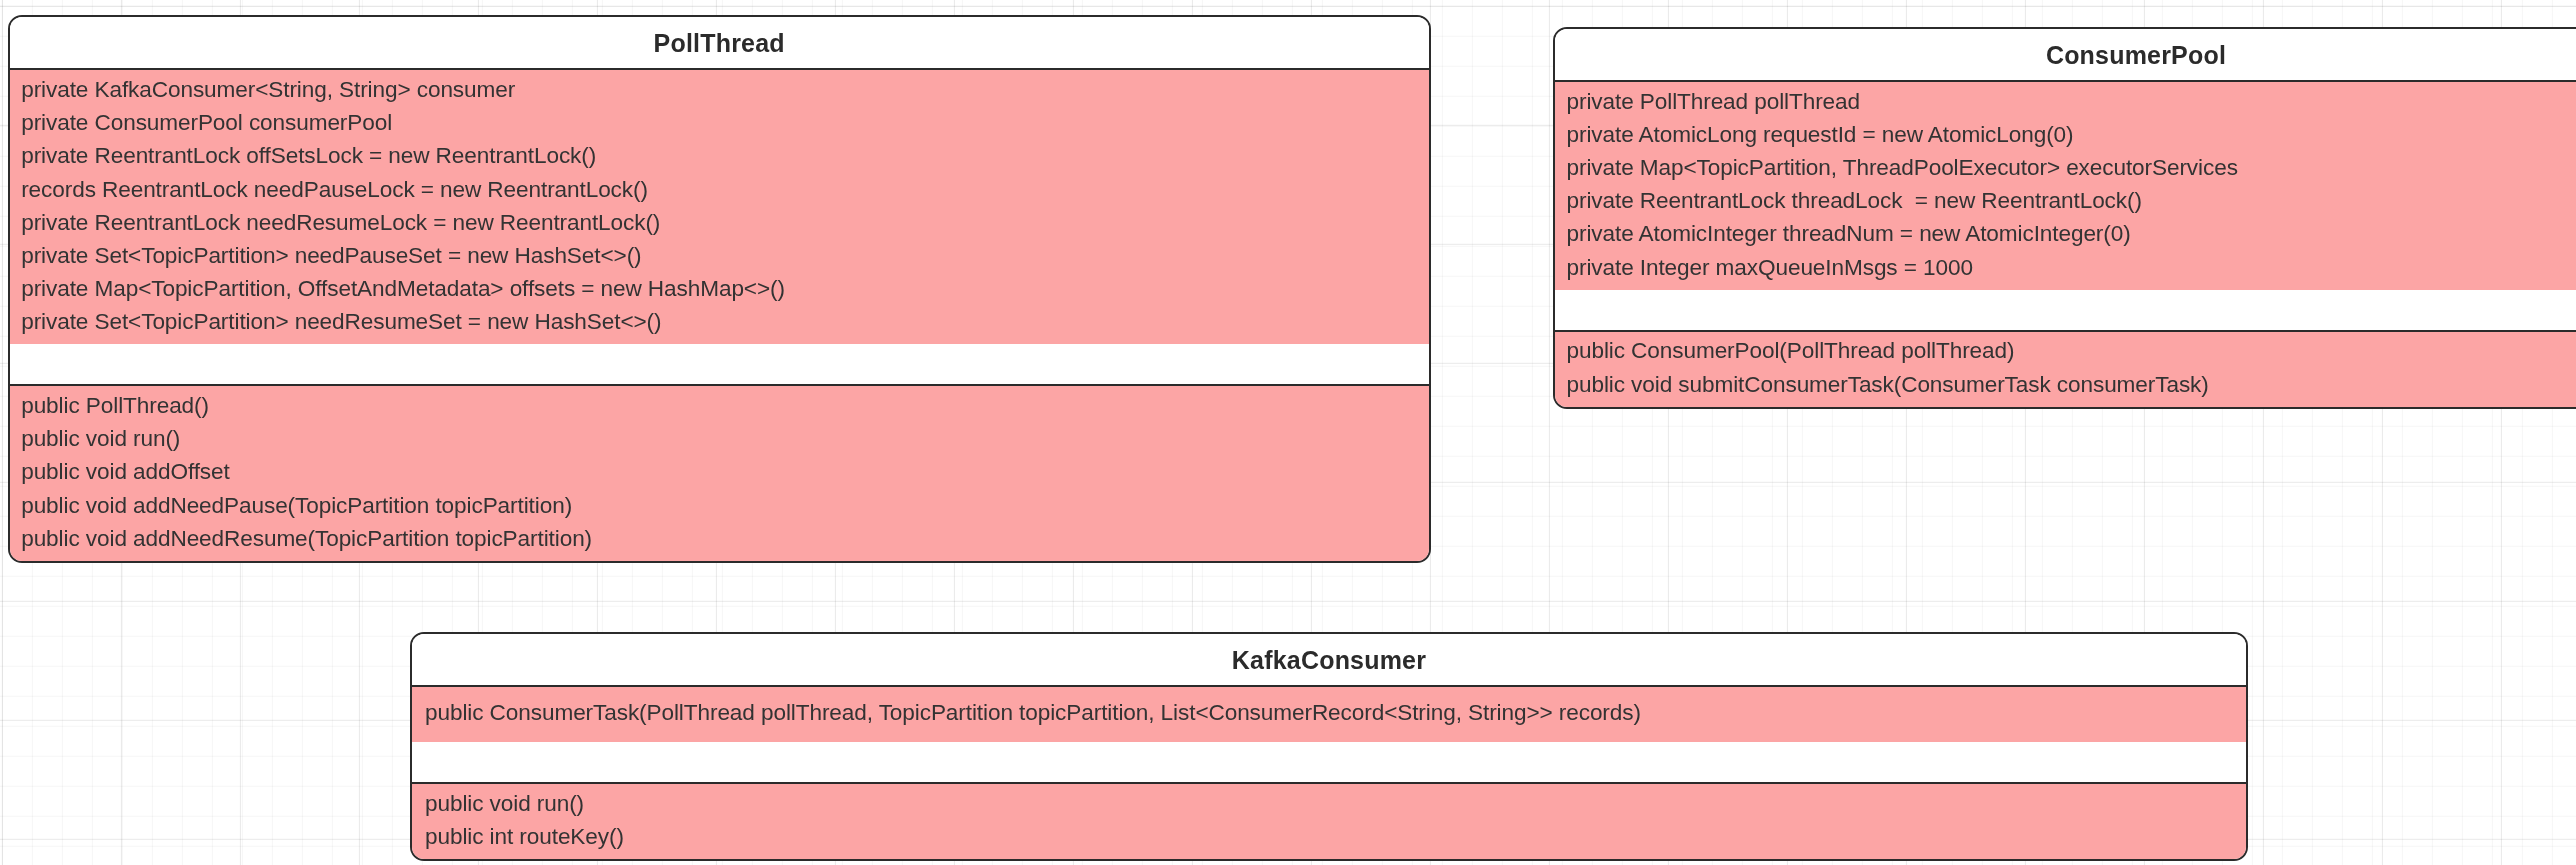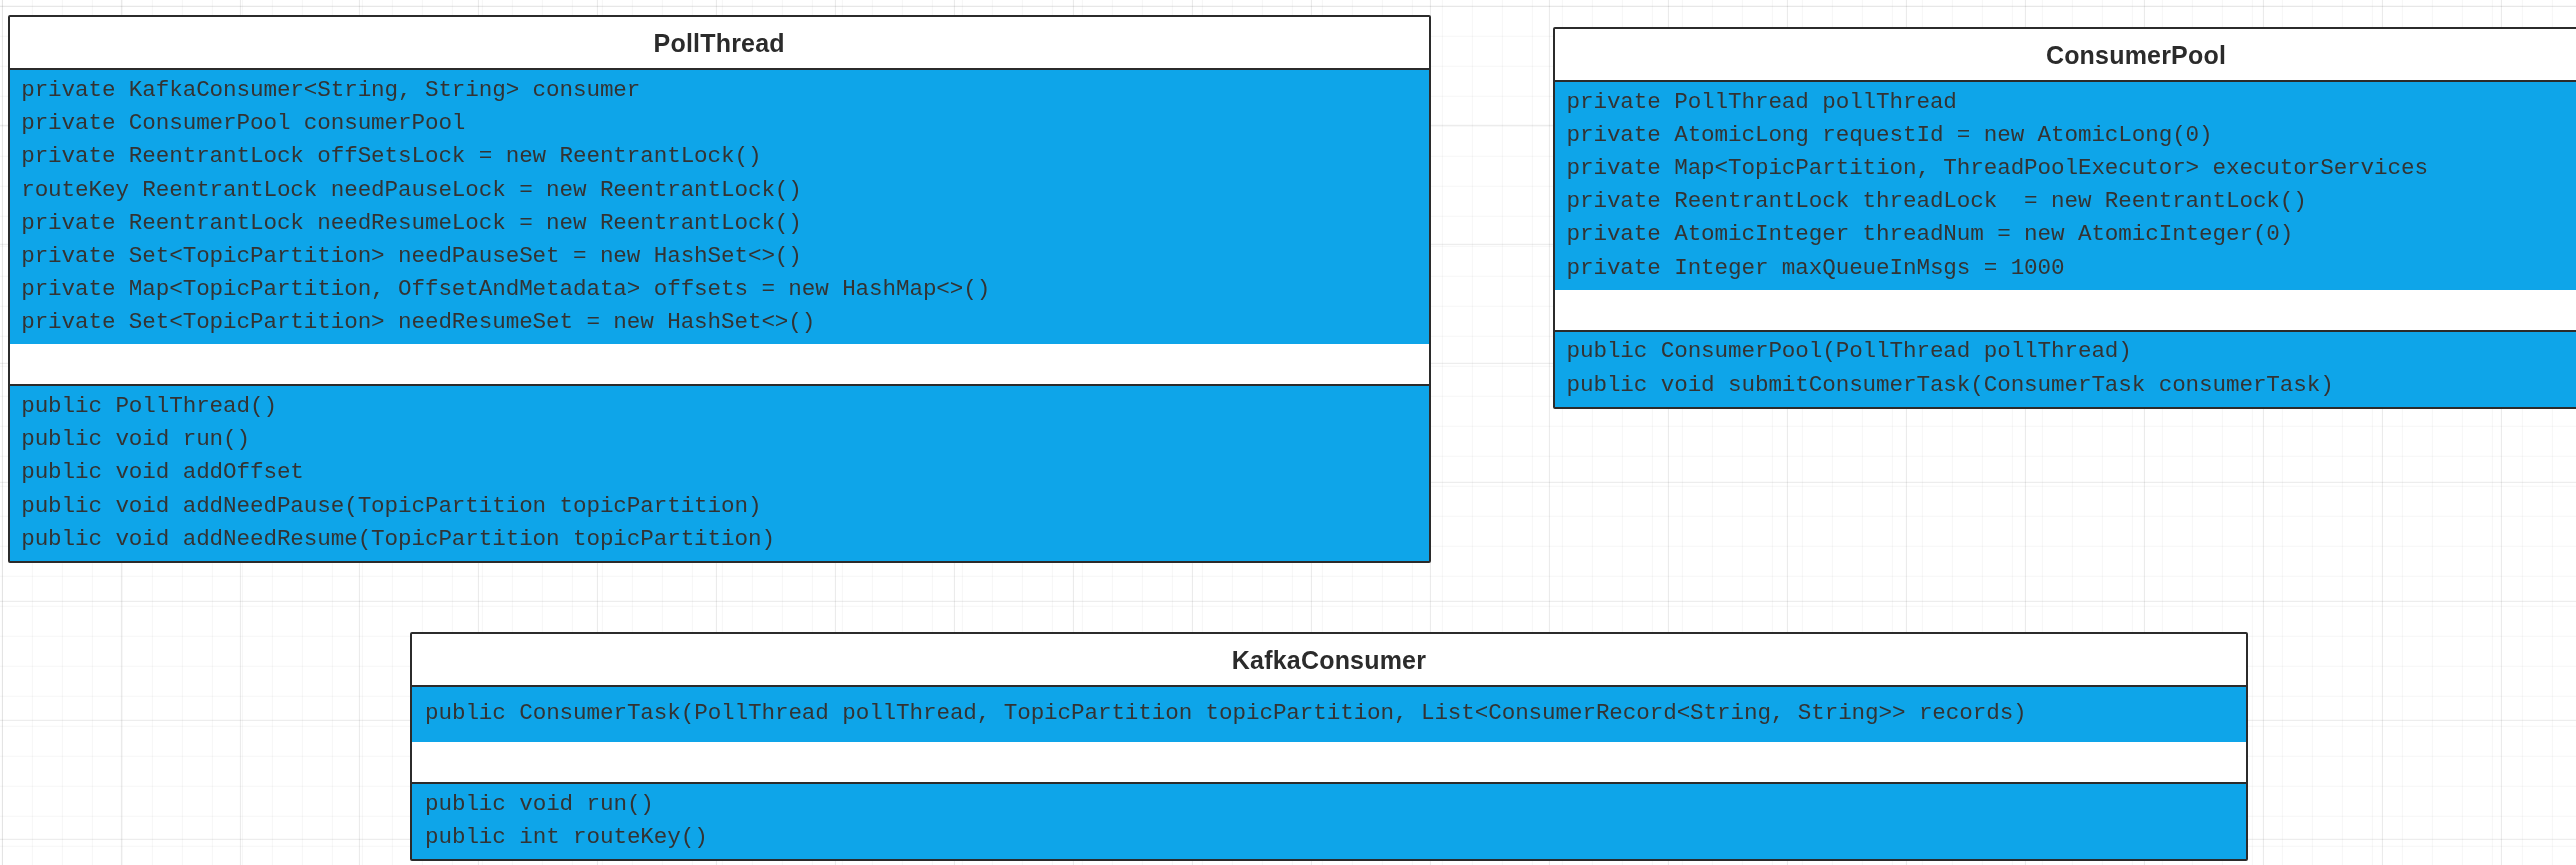--- a/index.html
+++ b/index.html
@@ -25,40 +25,39 @@
       30px 30px;
     background-position: 1.9px 0px, 0px 5.8px, 1.9px 0px, 0px 5.8px;
     font-family: "Liberation Sans", sans-serif;
   }
 
   .uml-class {
     position: absolute;
     box-sizing: border-box;
     background: #ffffff;
     border: 2.9px solid #2b2b2b;
-    border-radius: 2px;
+    border-radius: 14px;
     overflow: hidden;
   }
 
   .uml-title {
     text-align: center;
     font-size: 25px;
     font-weight: bold;
     color: #2b2b2b;
     line-height: 1;
     padding: 13.5px 9.6px 12.5px 9.6px;
     border-bottom: 2.9px solid #2b2b2b;
     background: #ffffff;
     letter-spacing: 0.2px;
   }
 
   .uml-section {
     padding: 3.8px 0 4.8px 0;
-    background: #0ea5e9;
-    font-family: Liberation Mono, monospace;
+    background: #fca5a5;
   }
   .uml-section.divided {
     border-top: 2.9px solid #2b2b2b;
     margin-top: 40px;
   }
 
   .uml-member {
     font-size: 22.6px;
     color: #333333;
     line-height: 1;
@@ -94,21 +93,21 @@
 <body>
 
 <div id="canvas">
 
   <div class="uml-class" id="class-pollthread">
     <div class="uml-title">PollThread</div>
     <div class="uml-section attributes">
       <div class="uml-member">private KafkaConsumer&lt;String, String&gt; consumer</div>
       <div class="uml-member">private ConsumerPool consumerPool</div>
       <div class="uml-member">private ReentrantLock offSetsLock = new ReentrantLock()</div>
-      <div class="uml-member">routeKey ReentrantLock needPauseLock = new ReentrantLock()</div>
+      <div class="uml-member">records ReentrantLock needPauseLock = new ReentrantLock()</div>
       <div class="uml-member">private ReentrantLock needResumeLock = new ReentrantLock()</div>
       <div class="uml-member">private Set&lt;TopicPartition&gt; needPauseSet = new HashSet&lt;&gt;()</div>
       <div class="uml-member">private Map&lt;TopicPartition, OffsetAndMetadata&gt; offsets = new HashMap&lt;&gt;()</div>
       <div class="uml-member">private Set&lt;TopicPartition&gt; needResumeSet = new HashSet&lt;&gt;()</div>
     </div>
     <div class="uml-section divided methods">
       <div class="uml-member">public PollThread()</div>
       <div class="uml-member">public void run()</div>
       <div class="uml-member">public void addOffset</div>
       <div class="uml-member">public void addNeedPause(TopicPartition topicPartition)</div>

